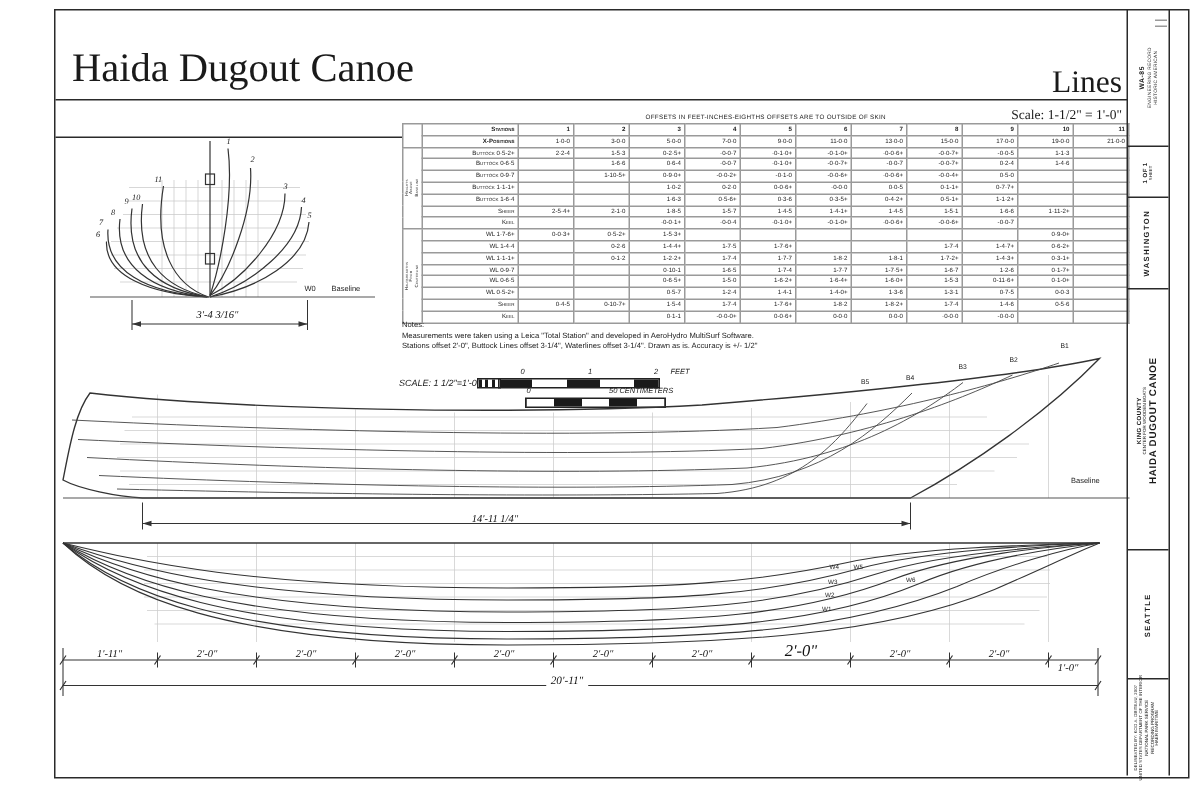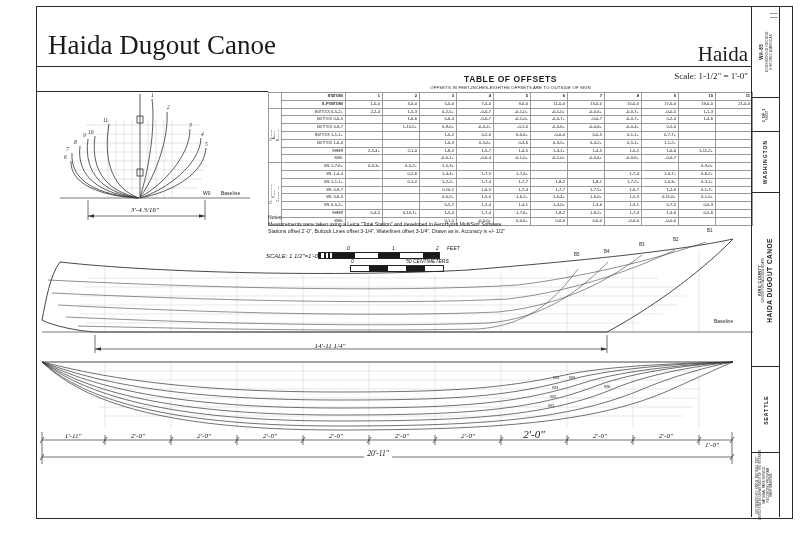--- a/index.html
+++ b/index.html
@@ -62,25 +62,24 @@
 </style>
 </head>
 <body>
 
 <div class="page">
   <div class="frame"></div>
 
   <div class="title">Haida Dugout Canoe</div>
   <div class="hline" style="left:37px;top:66px;width:715px;"></div>
   <div class="hline" style="left:37px;top:91px;width:231px;"></div>
-  <div class="sheetname">Haida</div>
+  <div class="sheetname">Lines</div>
   <div class="scalenote">Scale: 1-1/2" = 1'-0"</div>
 
   <div class="offwrap">
-    <div class="offtitle">TABLE OF OFFSETS</div>
     <div class="offsub">OFFSETS IN FEET-INCHES-EIGHTHS     OFFSETS ARE TO OUTSIDE OF SKIN</div>
     <table class="off">
       <colgroup>
         <col style="width:13px">
           <col style="width:64px">
         <col span="11" style="width:37px">
       </colgroup>
       <tbody>
           <tr>
             <td class="gspacer" rowspan="2"></td>

